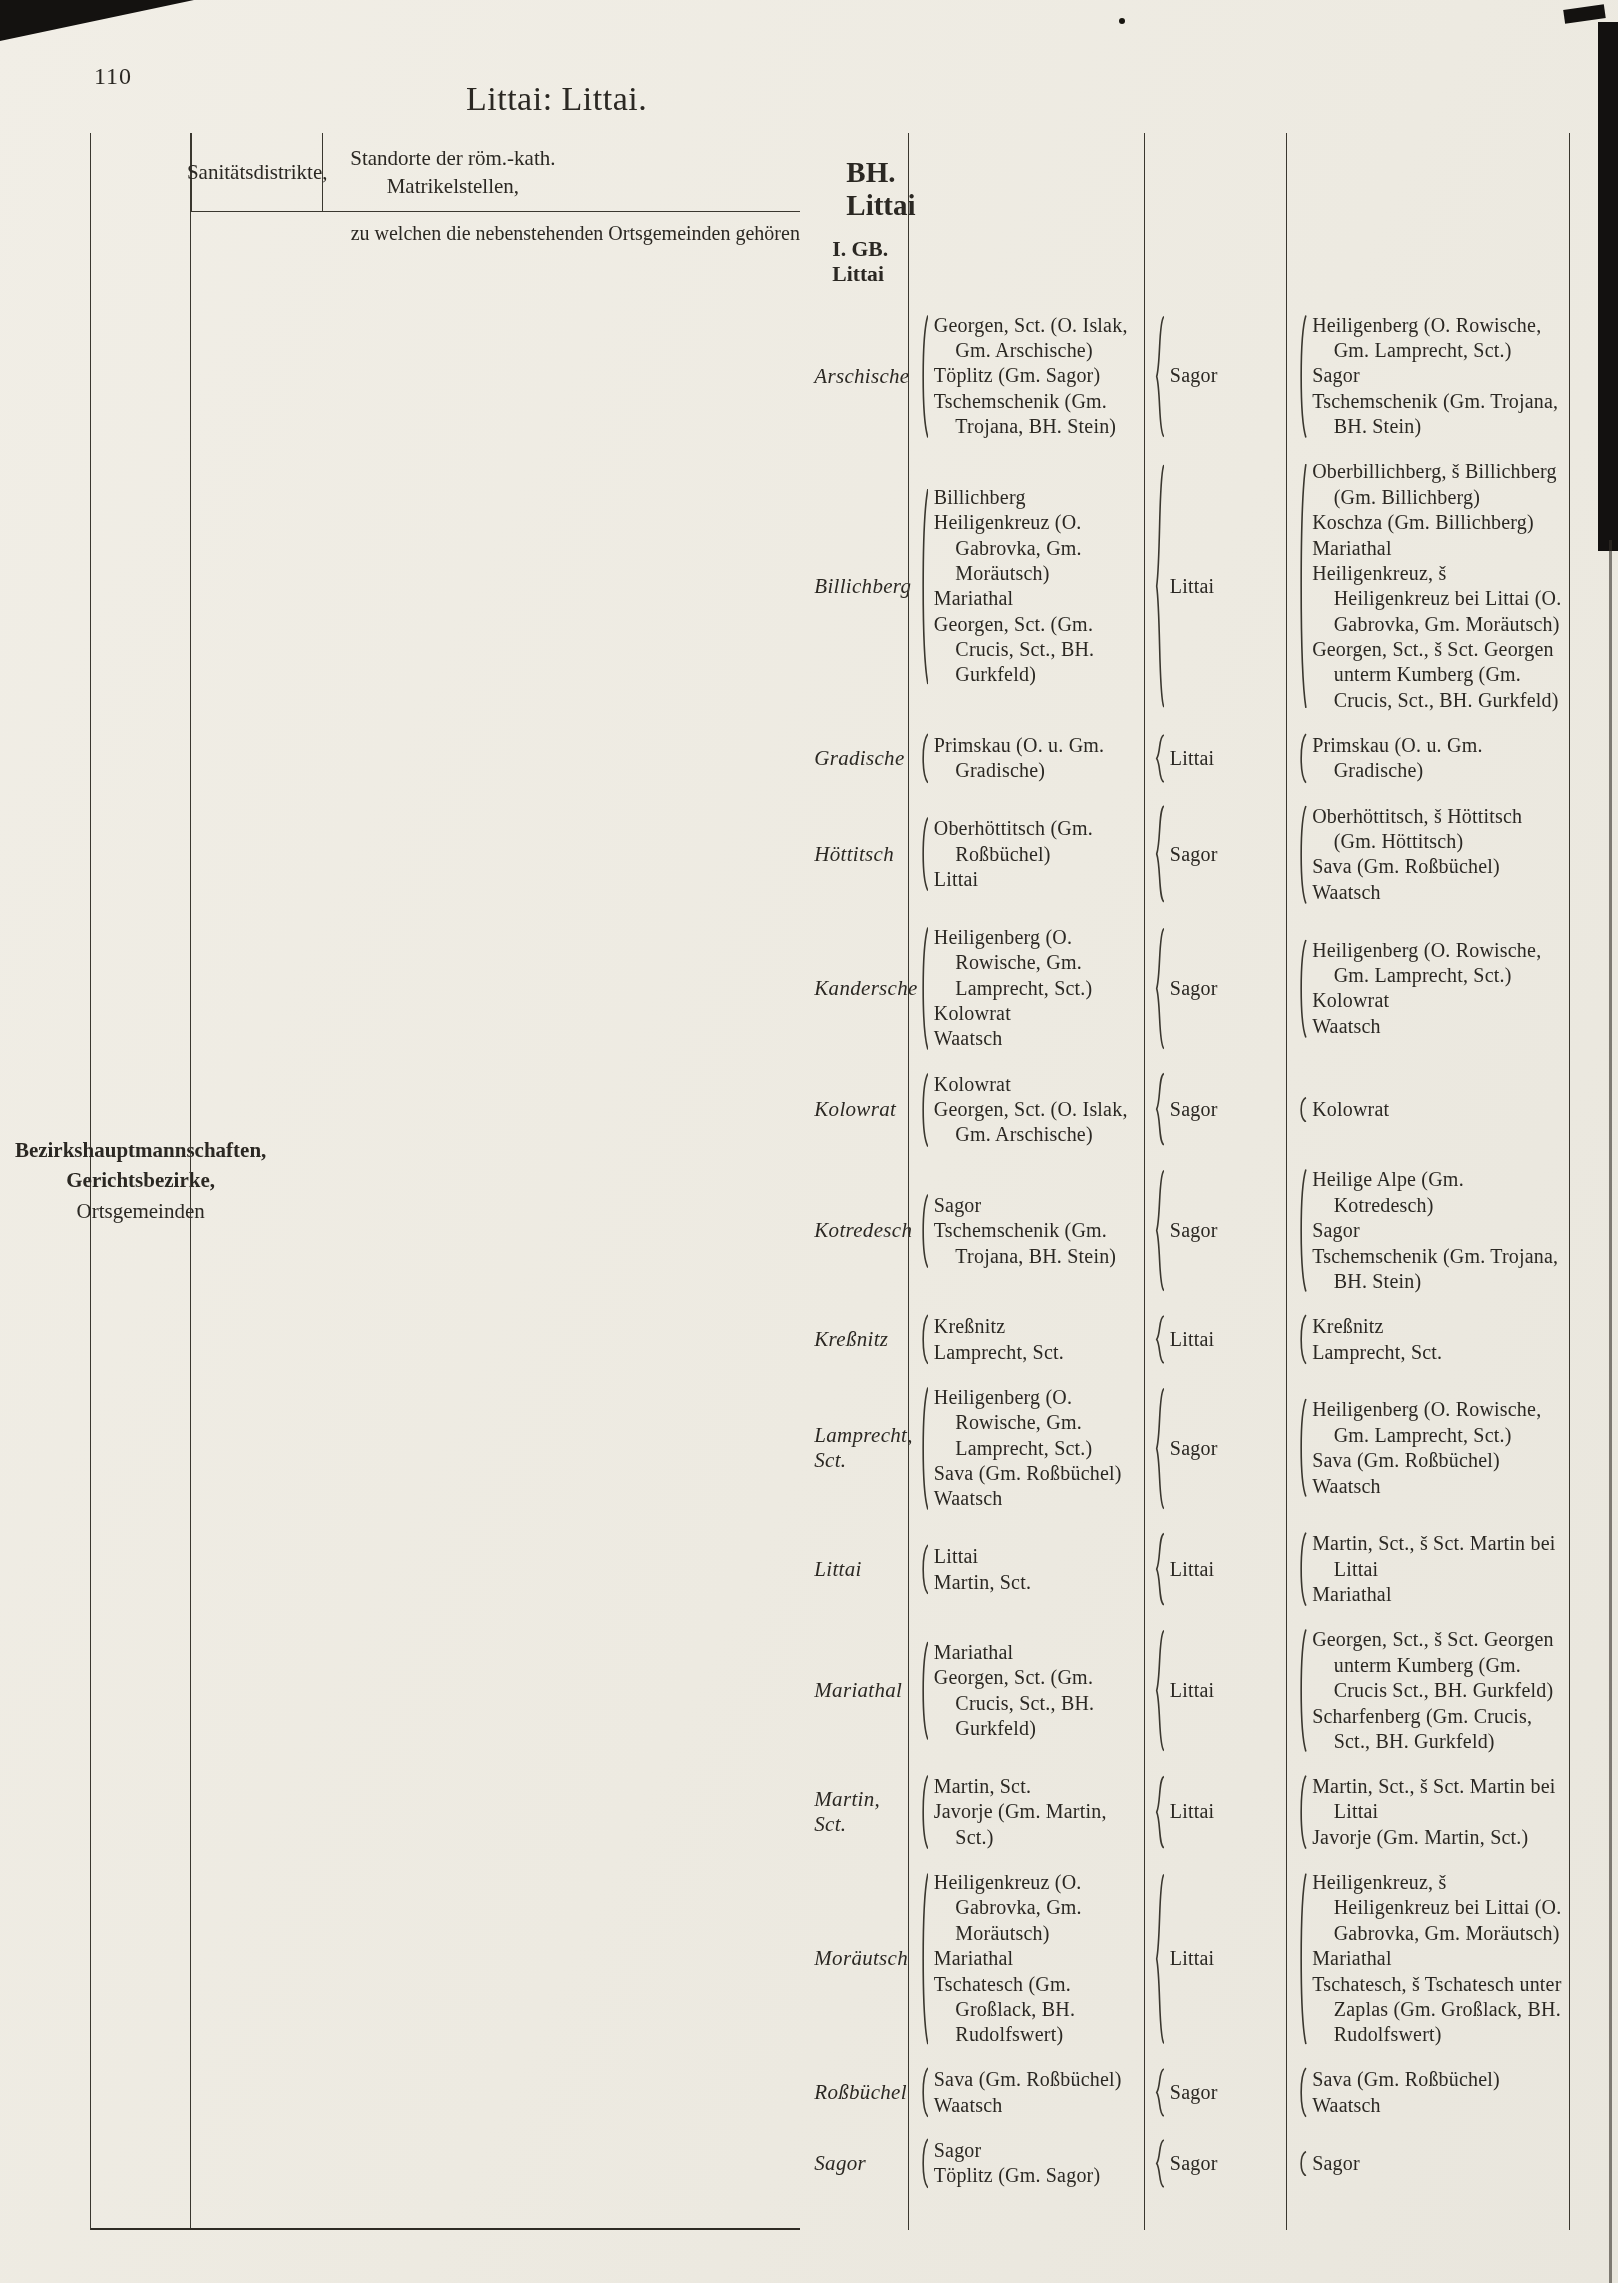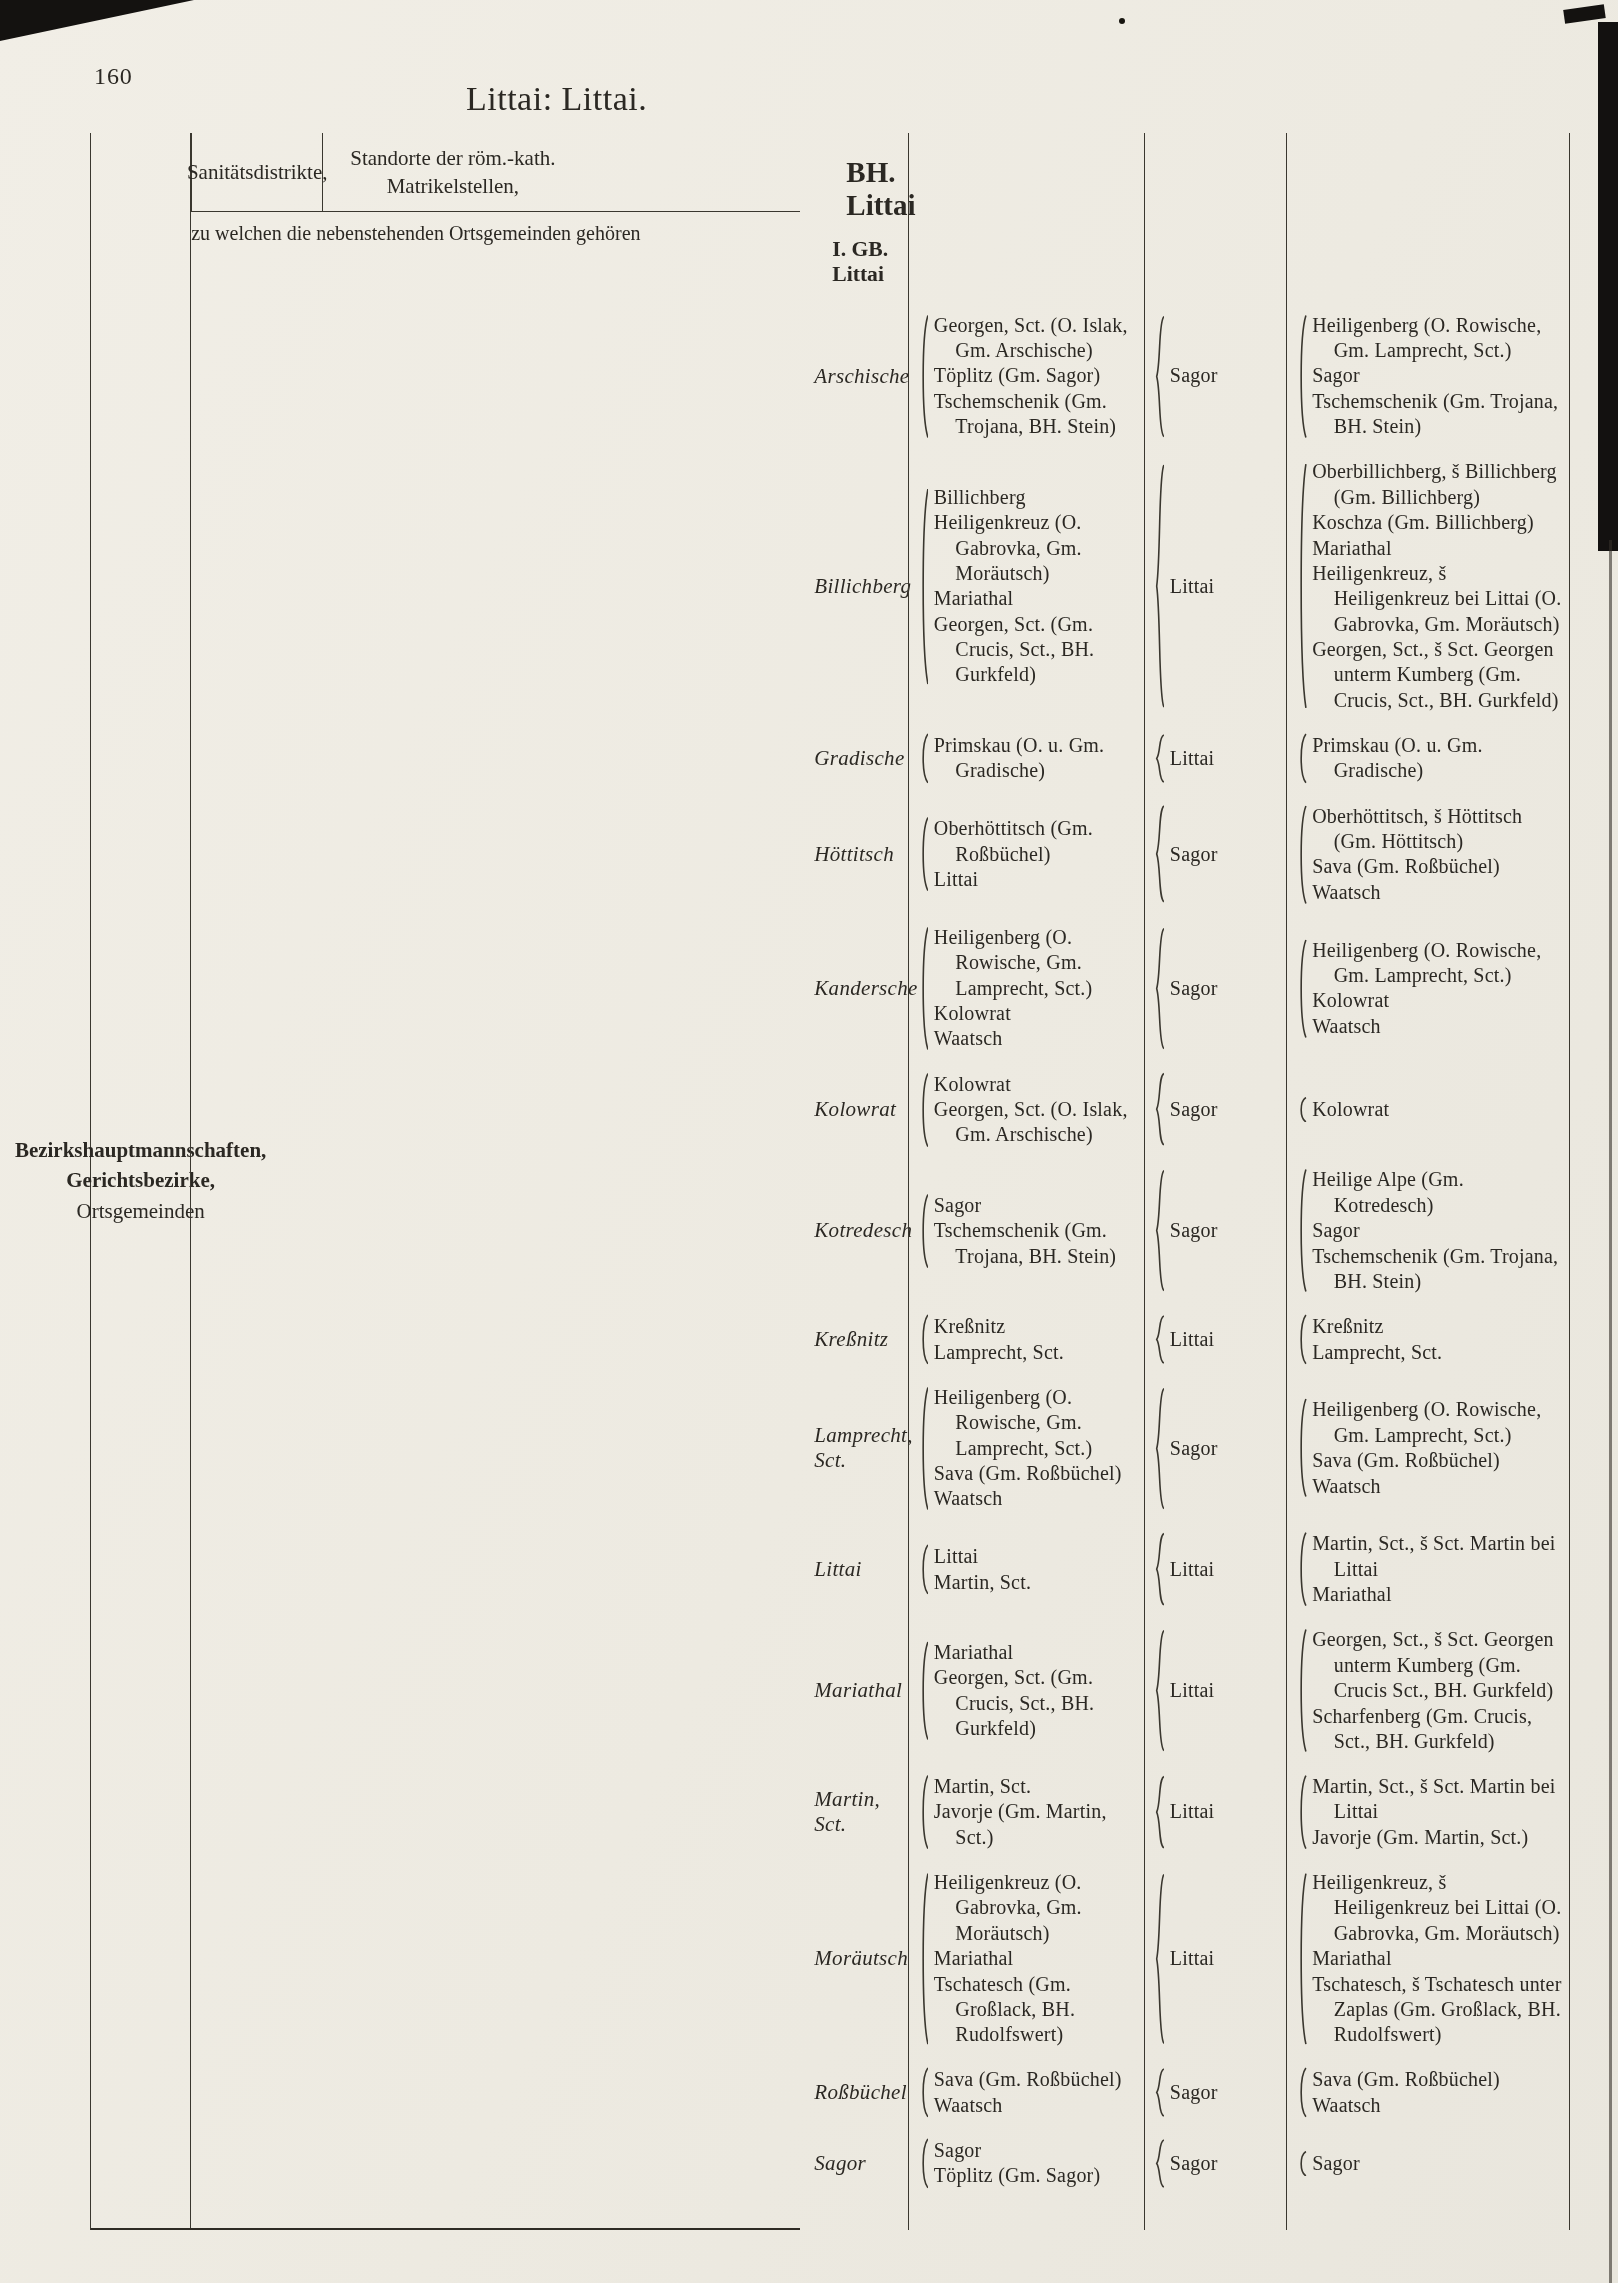--- a/index.html
+++ b/index.html
@@ -32,21 +32,21 @@
   .th-c1 { width:14%; display:flex; flex-direction:column; justify-content:center; align-items:center;
            text-align:center; font-size:21px; line-height:1.45; padding:7.2px 3.6px; }
   .th-b { font-weight:bold; }
   .th-right { width:86%; border-left:1.4px solid #3a372f; display:flex; flex-direction:column; }
   .th-top { display:flex; align-items:stretch; border-bottom:1.4px solid #3a372f; min-height:79px; }
   .th { display:flex; flex-direction:column; justify-content:center; align-items:center; text-align:center;
         font-size:21px; line-height:1.35; padding:5.4px; }
   .th2 { width:35.698%; }
   .th3 { width:21.512%; border-left:1.4px solid #3a372f; }
   .th4 { width:42.79%; border-left:1.4px solid #3a372f; }
-  .th-sub { text-align:left; font-size:20px; padding:10px 0 3px; }
+  .th-sub { text-align:right; font-size:20px; padding:10px 0 3px; }
 
   .tbody { display:flex; flex-direction:column; flex:1; min-height:0; }
   .row { display:flex; align-items:stretch; }
   .c { padding:7.2px 7.2px; }
   .c1 { width:14%; display:flex; align-items:center; padding-left:14.4px; font-size:21px; }
   .c2 { width:30.7%; border-left:1.4px solid #3a372f; display:flex; align-items:center; }
   .c3 { width:18.5%; border-left:1.4px solid #3a372f; display:flex; align-items:stretch; }
   .c4 { width:36.8%; border-left:1.4px solid #3a372f; display:flex; align-items:center; }
 
   .section-row .c { padding-top:23.4px; padding-bottom:16px; }
@@ -67,21 +67,21 @@
 </head>
 <body>
 
 <div class="page">
   <div class="artifact-tl"></div>
   <div class="artifact-tr"></div>
   <div class="artifact-right-bar"></div>
   <div class="artifact-right-line"></div>
   <div class="artifact-dot"></div>
 
-  <div class="page-number">160</div>
+  <div class="page-number">110</div>
   <div class="page-title">Littai: Littai.</div>
 
   <div class="table-wrap">
     <div class="double-rule"></div>
 
     <div class="thead">
       <div class="th-c1">
         <div class="th-b">Bezirkshauptmannschaften,</div>
         <div class="th-b">Gerichtsbezirke,</div>
         <div>Ortsgemeinden</div>

